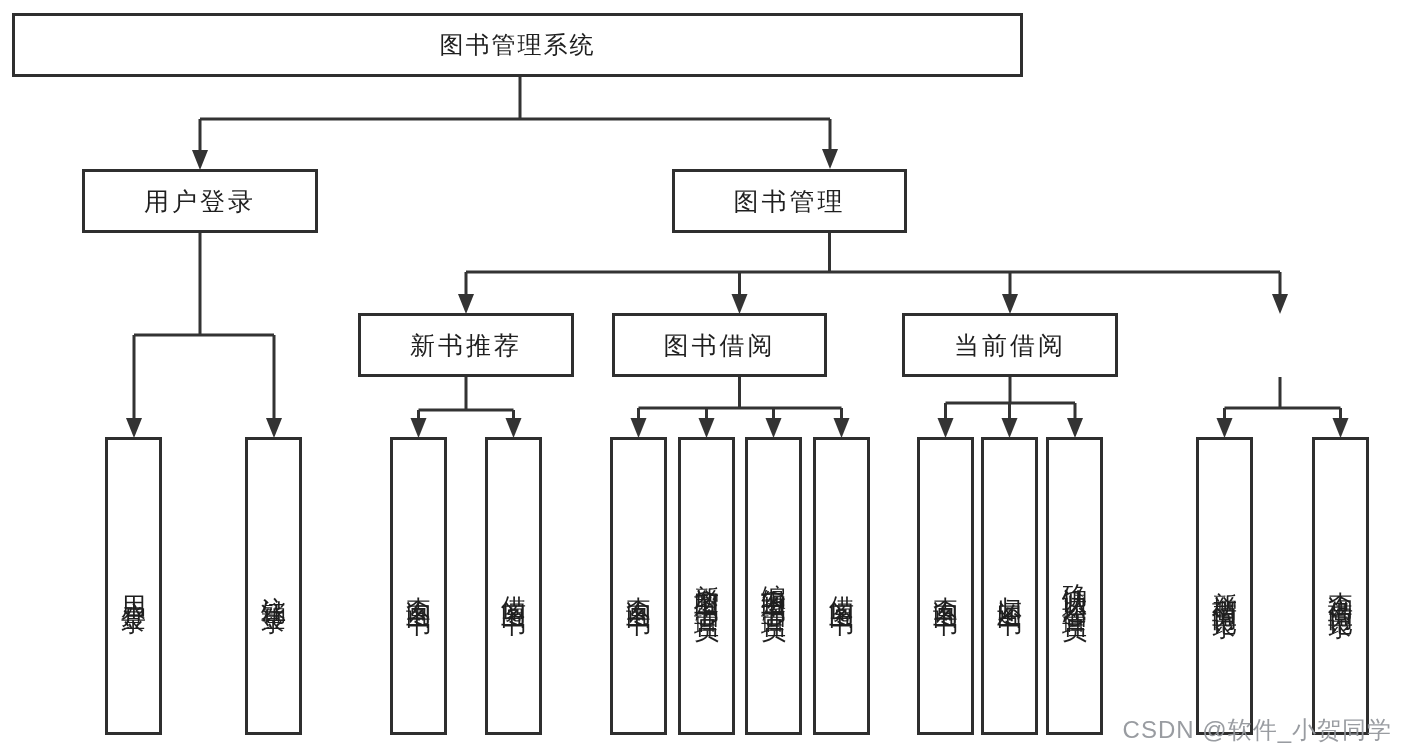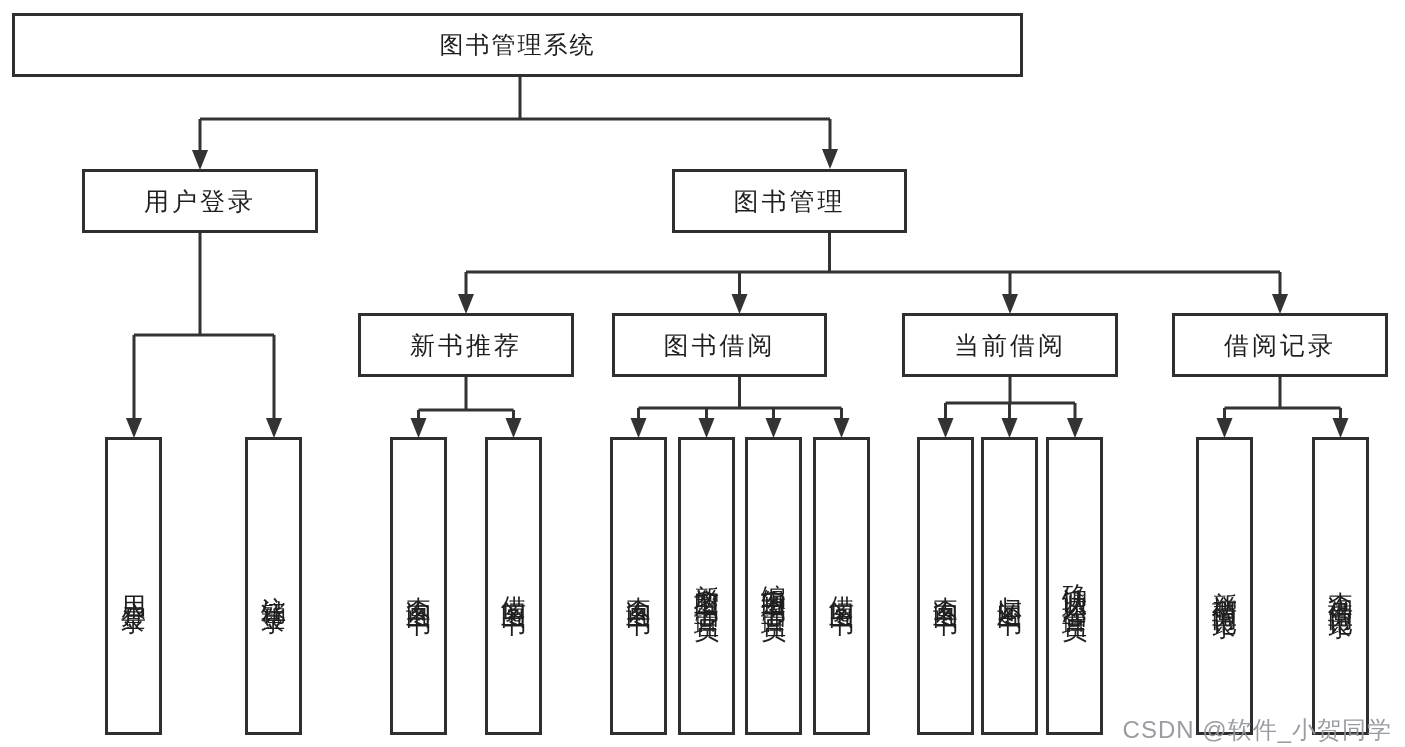--- a/index.html
+++ b/index.html
@@ -109,23 +109,20 @@
 
   <div class="node h lvl3" style="left:358px;">
     <span>新书推荐</span>
   </div>
   <div class="node h lvl3" style="left:612px; width:215px;">
     <span>图书借阅</span>
   </div>
   <div class="node h lvl3" style="left:902px;">
     <span>当前借阅</span>
   </div>
-  <div class="node h lvl3" style="left:1172px;">
-    <span>借阅记录</span>
-  </div>
 
   <div class="node v" style="left:105px;">
     <span>用户登录</span>
   </div>
   <div class="node v" style="left:245px;">
     <span>注销登录</span>
   </div>
 
   <div class="node v" style="left:390px;">
     <span>查询图书</span>

